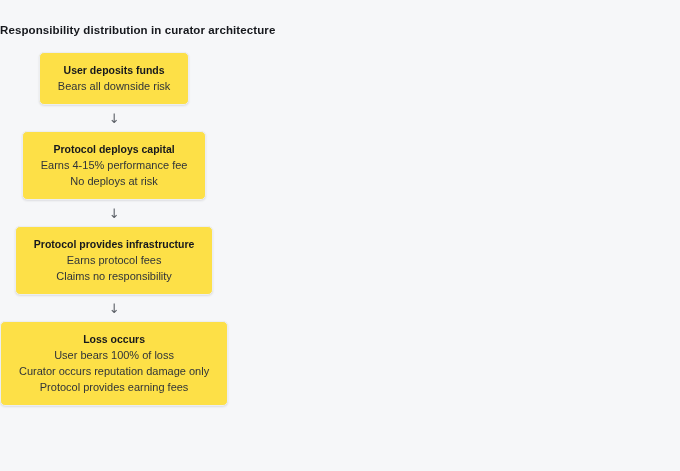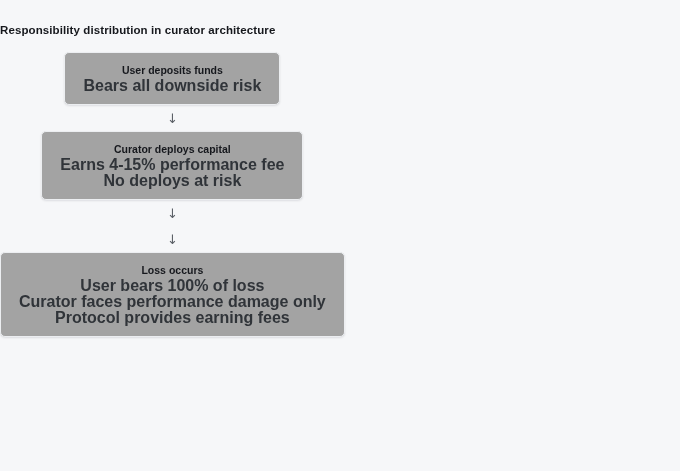--- a/index.html
+++ b/index.html
@@ -31,38 +31,38 @@
     text-align: center;
     margin: 0 0 15px 0;
     line-height: 14px;
   }
   .nodes {
     display: flex;
     flex-direction: column;
     align-items: center;
   }
   .node {
-    background: #a3a3a3;
+    background: #fde047;
     border: 1px solid #eceef1;
     border-radius: 5px;
     box-shadow: 0 1px 2px rgba(16,24,40,0.06), 0 1px 3px rgba(16,24,40,0.05);
     padding: 9px 18px 10px 18px;
     text-align: center;
     box-sizing: border-box;
   }
   .node-title {
     font-size: 10.5px;
     font-weight: bold;
     color: #16181d;
     line-height: 16px;
     white-space: nowrap;
   }
   .node-line {
-    font-size: 16px;
-    font-weight: bold;
+    font-size: 11px;
+    font-weight: normal;
     color: #303439;
     line-height: 16px;
     white-space: nowrap;
   }
   .arrow {
     font-size: 13px;
     line-height: 13px;
     color: #5b6067;
     text-align: center;
     height: 26px;
@@ -82,31 +82,36 @@
   <div class="nodes">
 
     <div class="node">
       <div class="node-title">User deposits funds</div>
       <div class="node-line">Bears all downside risk</div>
     </div>
 
     <div class="arrow">↓</div>
 
     <div class="node">
-      <div class="node-title">Curator deploys capital</div>
+      <div class="node-title">Protocol deploys capital</div>
       <div class="node-line">Earns 4-15% performance fee</div>
       <div class="node-line">No deploys at risk</div>
     </div>
 
     <div class="arrow">↓</div>
 
+    <div class="node">
+      <div class="node-title">Protocol provides infrastructure</div>
+      <div class="node-line">Earns protocol fees</div>
+      <div class="node-line">Claims no responsibility</div>
+    </div>
 
     <div class="arrow">↓</div>
 
     <div class="node">
       <div class="node-title">Loss occurs</div>
       <div class="node-line">User bears 100% of loss</div>
-      <div class="node-line">Curator faces performance damage only</div>
+      <div class="node-line">Curator occurs reputation damage only</div>
       <div class="node-line">Protocol provides earning fees</div>
     </div>
 
   </div>
 </div>
 
 </body></html>

